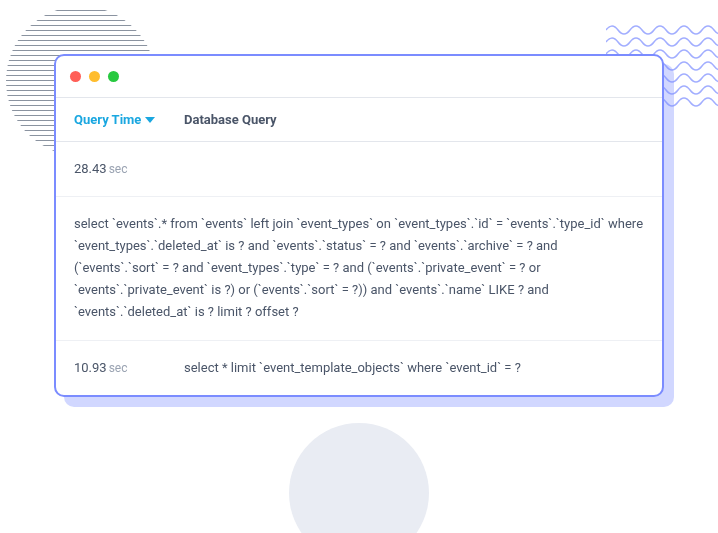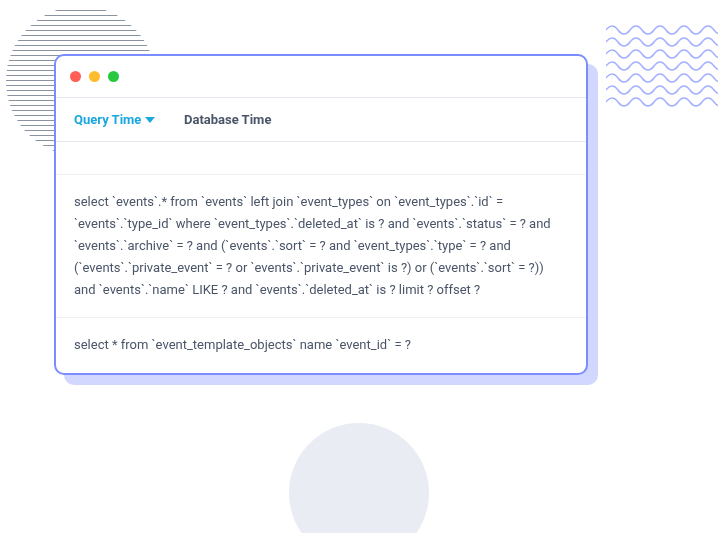--- a/index.html
+++ b/index.html
@@ -34,21 +34,21 @@
     bottom: -30px;
     width: 140px; height: 140px;
     border-radius: 50%;
     background: #e9ecf3;
     z-index: 0;
   }
 
   .window {
     position: absolute;
     left: 54px; top: 54px;
-    width: 534px;
+    width: 610px;
     border: 2px solid #7b8cff;
     border-radius: 10px;
     background: #ffffff;
     box-shadow: 10px 10px 0 0 rgba(123,140,255,0.35);
     z-index: 2;
     overflow: hidden;
   }
   .titlebar {
     height: 42px;
     border-bottom: 1px solid #e3e6ec;
@@ -130,28 +130,34 @@
     <div class="dot dot-green"></div>
   </div>
 
   <div class="table">
     <div class="thead">
       <div class="col-time th-time">
         <span>Query Time</span>
         <span class="sort-caret"></span>
       </div>
       <div class="col-query">
-        <span>Database Time</span>
+        <span>Database Query</span>
       </div>
     </div>
 
     <div class="row">
+      <div class="cell-time">
+        <span>28.43</span><span class="sec">sec</span>
+      </div>
     </div>
 
     <div class="row">
       <div class="cell-query">select `events`.* from `events` left join `event_types` on `event_types`.`id` = `events`.`type_id` where `event_types`.`deleted_at` is ? and `events`.`status` = ? and `events`.`archive` = ? and (`events`.`sort` = ? and `event_types`.`type` = ? and (`events`.`private_event` = ? or `events`.`private_event` is ?) or (`events`.`sort` = ?)) and `events`.`name` LIKE ? and `events`.`deleted_at` is ? limit ? offset ?</div>
     </div>
 
     <div class="row">
-      <div class="cell-query">select * from `event_template_objects` name `event_id` = ?</div>
+      <div class="cell-time">
+        <span>10.93</span><span class="sec">sec</span>
+      </div>
+      <div class="cell-query">select * limit `event_template_objects` where `event_id` = ?</div>
     </div>
   </div>
 </div>
 
 </body></html>

